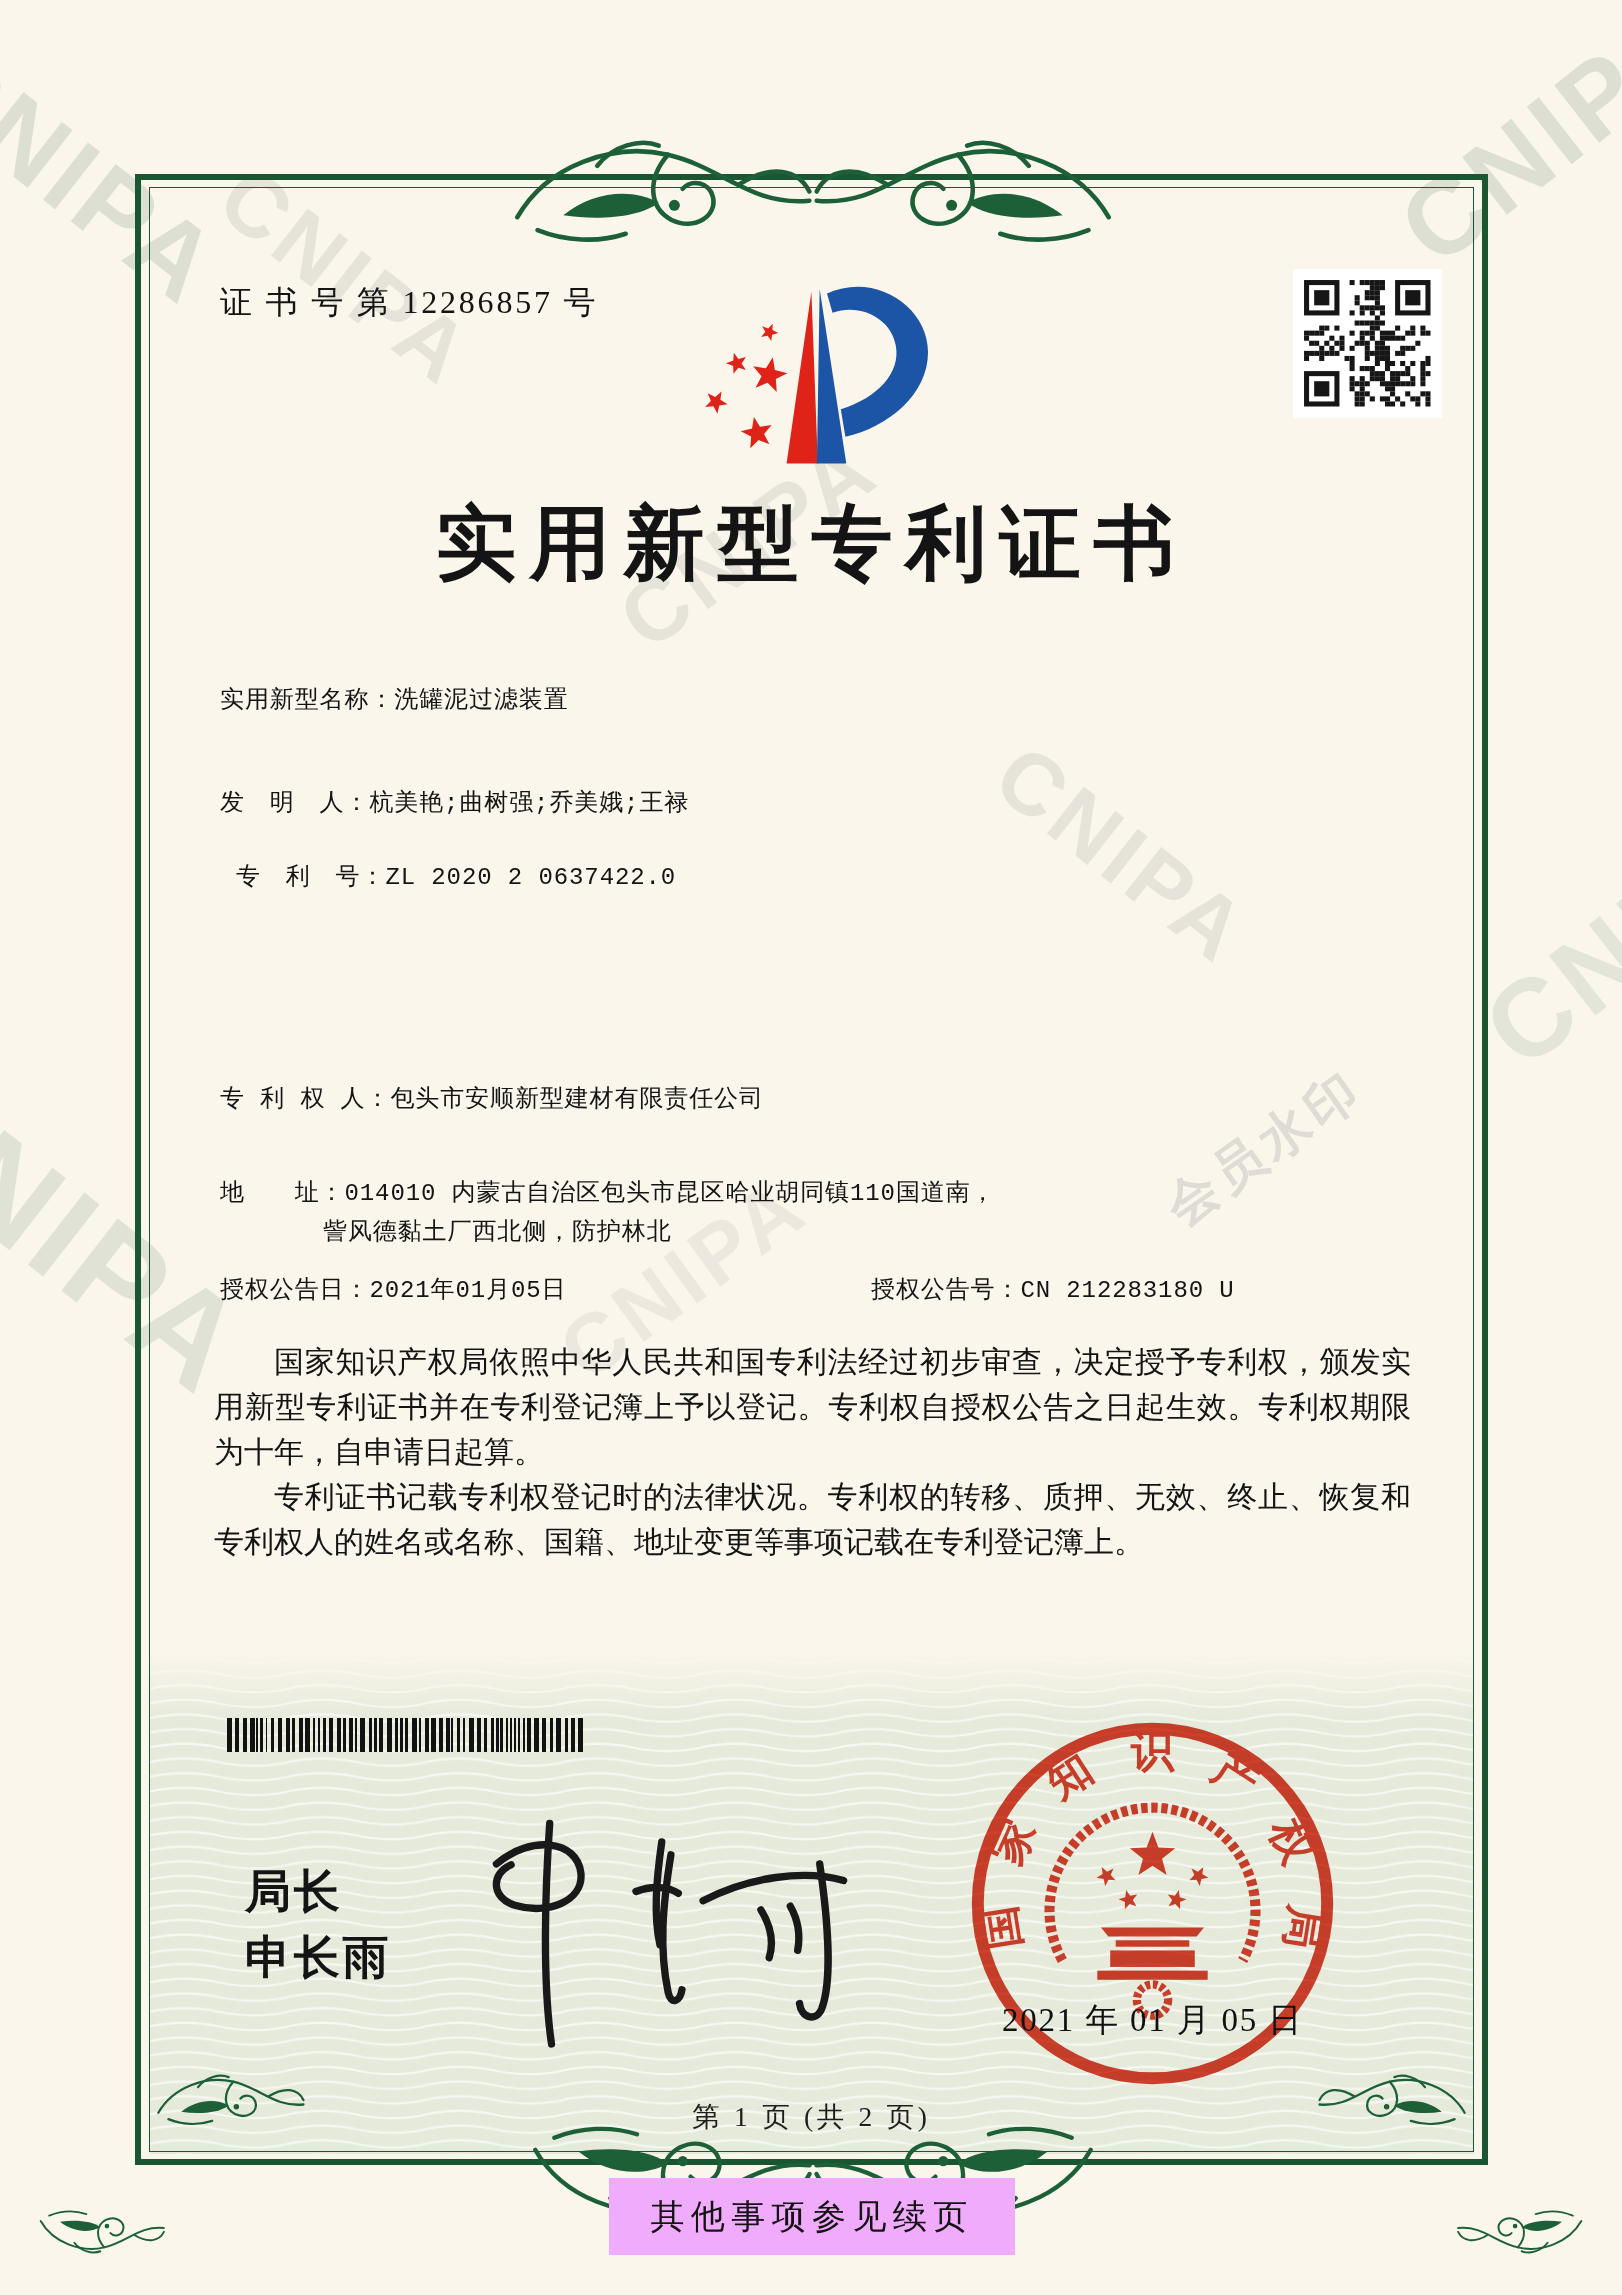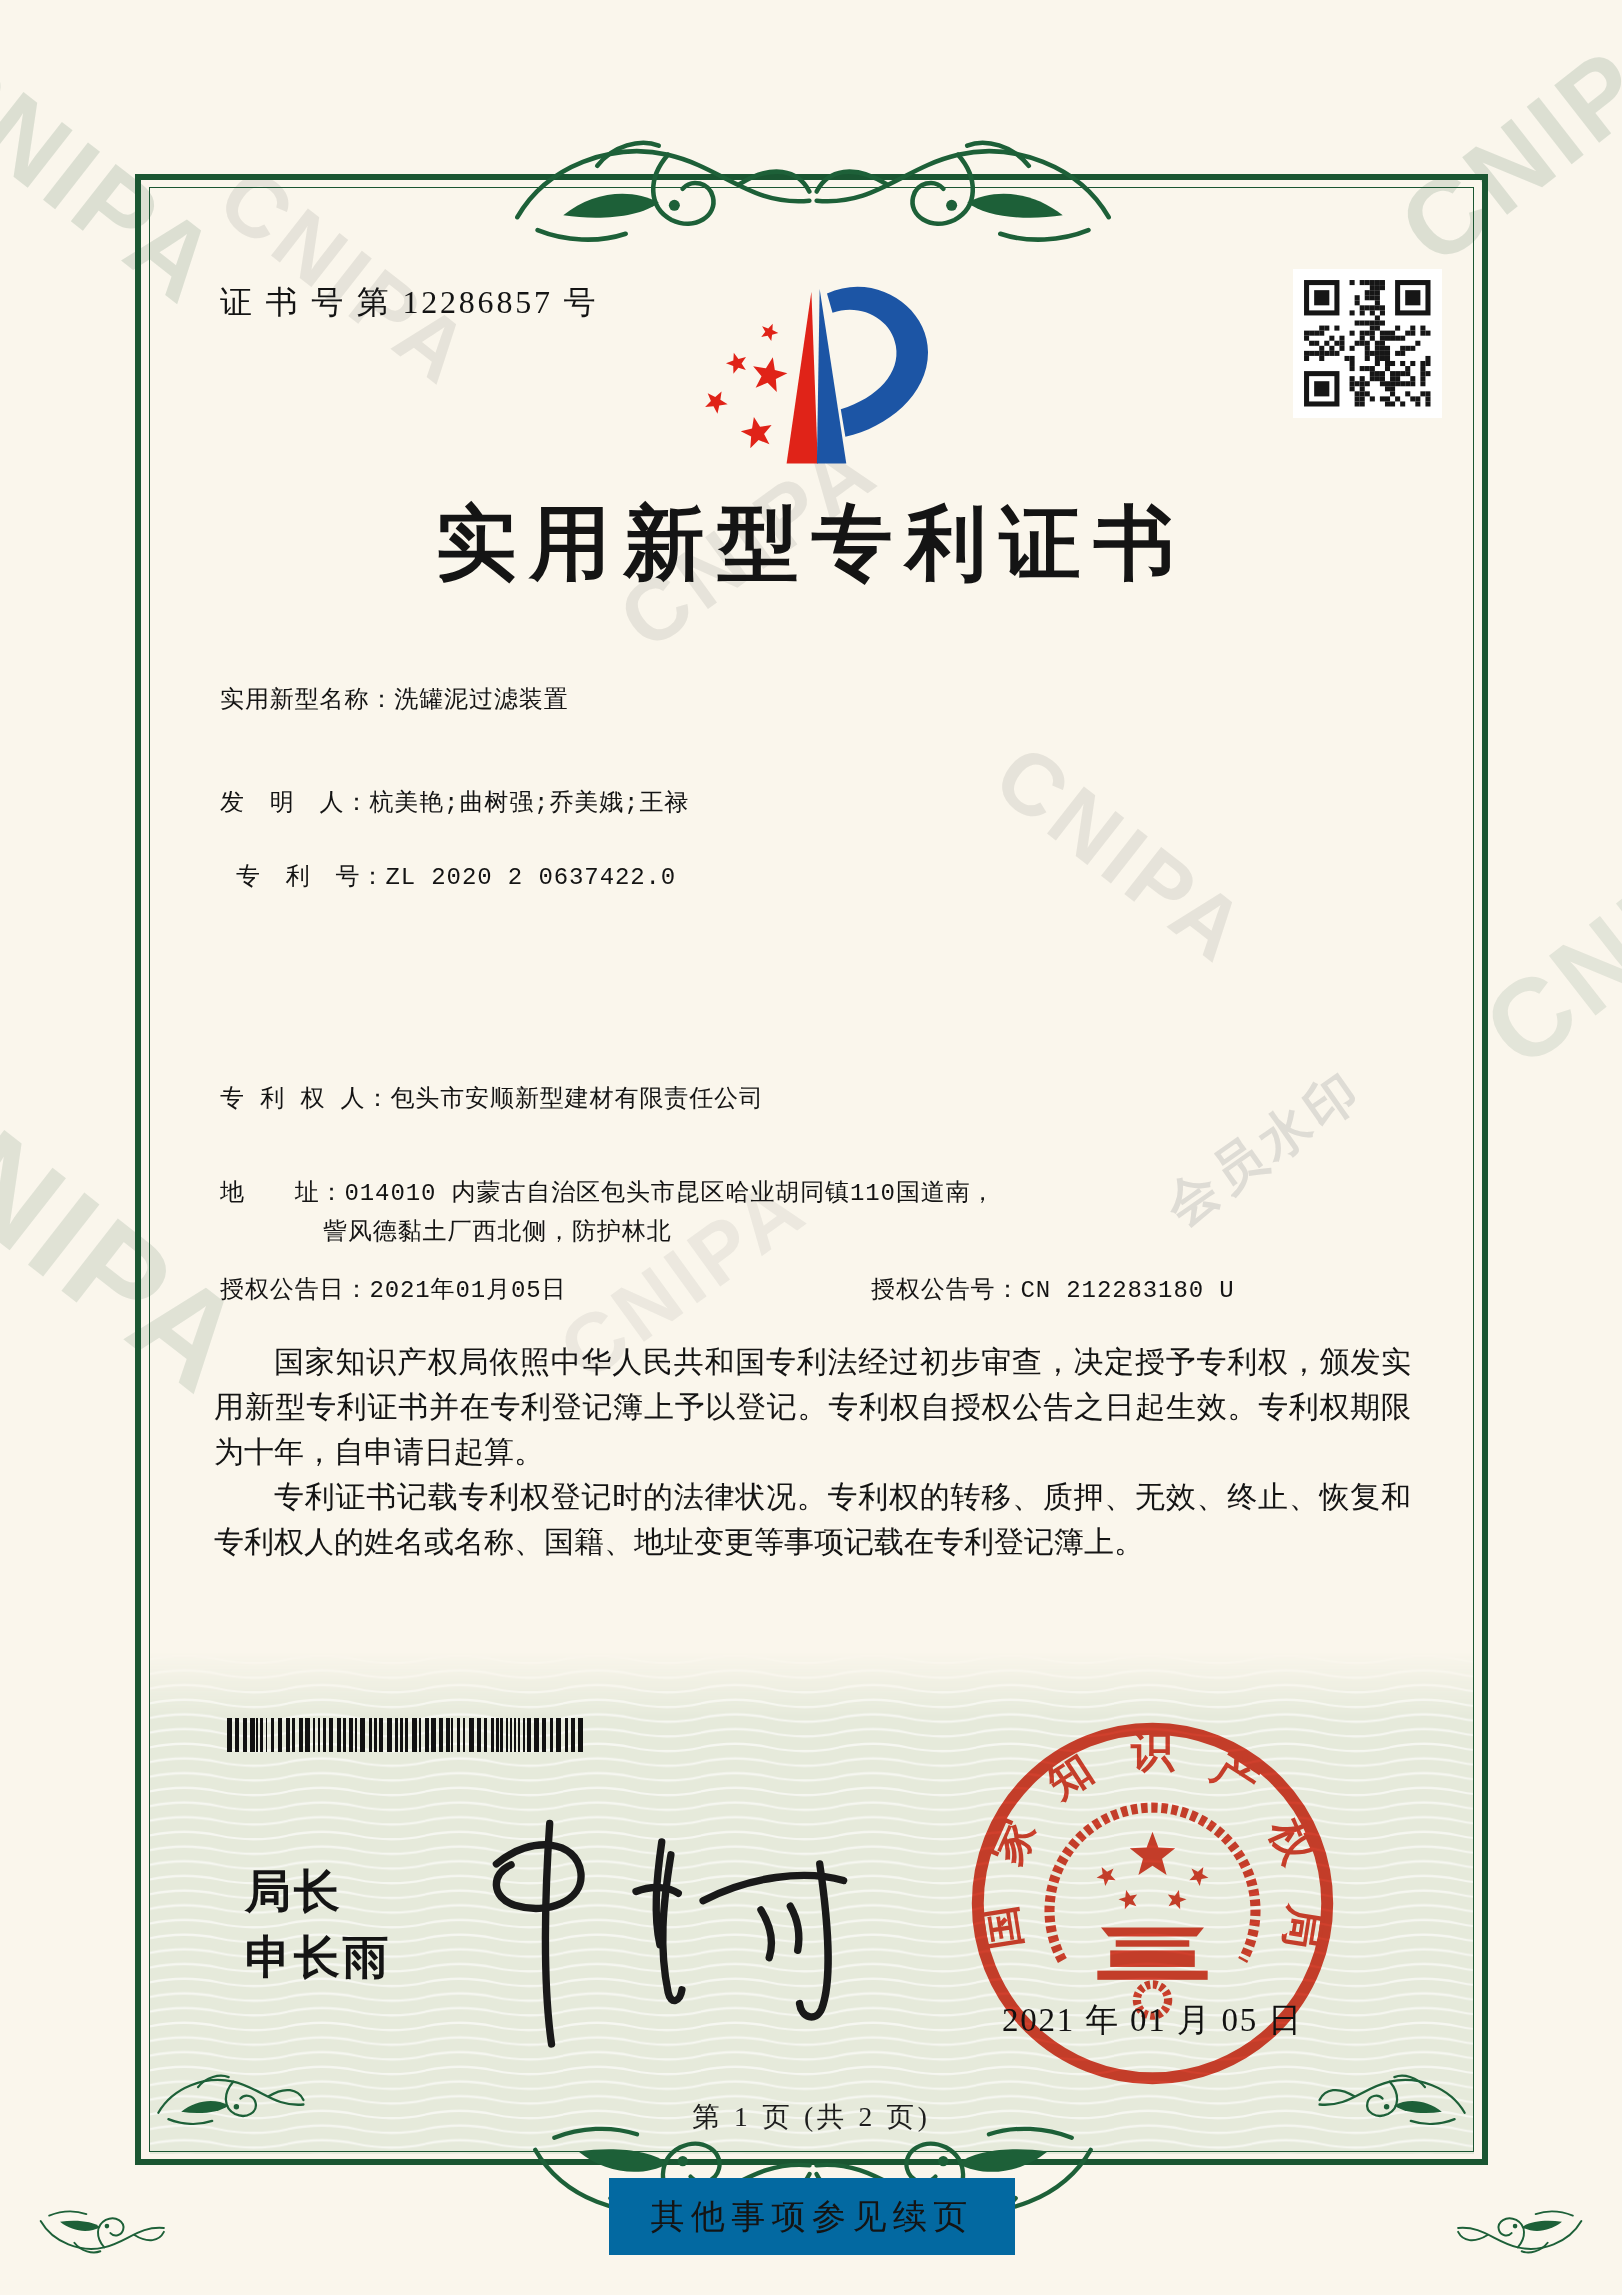--- a/index.html
+++ b/index.html
@@ -51,21 +51,21 @@
     font-family:"DejaVu Sans","Liberation Sans",sans-serif;font-weight:600;font-size:46px;letter-spacing:2.8px;}
   .sig-label.l1{top:1861px;}
   .sig-label.l2{top:1927px;}
   .signature{position:absolute;left:386px;top:1807px;z-index:5;}
   .seal{position:absolute;left:964px;top:1715px;z-index:6;opacity:.93;mix-blend-mode:multiply;}
   .seal-date{position:absolute;left:992px;top:1998px;width:321px;text-align:center;z-index:7;
     font-size:33px;letter-spacing:1.8px;color:#111;}
   .page-num{position:absolute;left:0;right:0;top:2099px;text-align:center;font-size:27.5px;
     letter-spacing:3.7px;z-index:5;color:#1d1d1d;}
   .cont-note{position:absolute;left:609px;top:2178px;width:406px;height:77px;z-index:5;
-    background:#0369a1;display:flex;align-items:center;justify-content:center;
+    background:#f0abfc;display:flex;align-items:center;justify-content:center;
     font-size:34px;letter-spacing:6.4px;}
 </style>
 </head>
 <body>
 
 <div class="page" style="--page-bg: #faf6ec; --green: #1a5632;">
 
   <svg class="wave-band" width="1324" height="502" viewBox="0 0 1442 547" preserveAspectRatio="none">
     <defs>
       <pattern id="waves" width="150" height="16" patternUnits="userSpaceOnUse">

